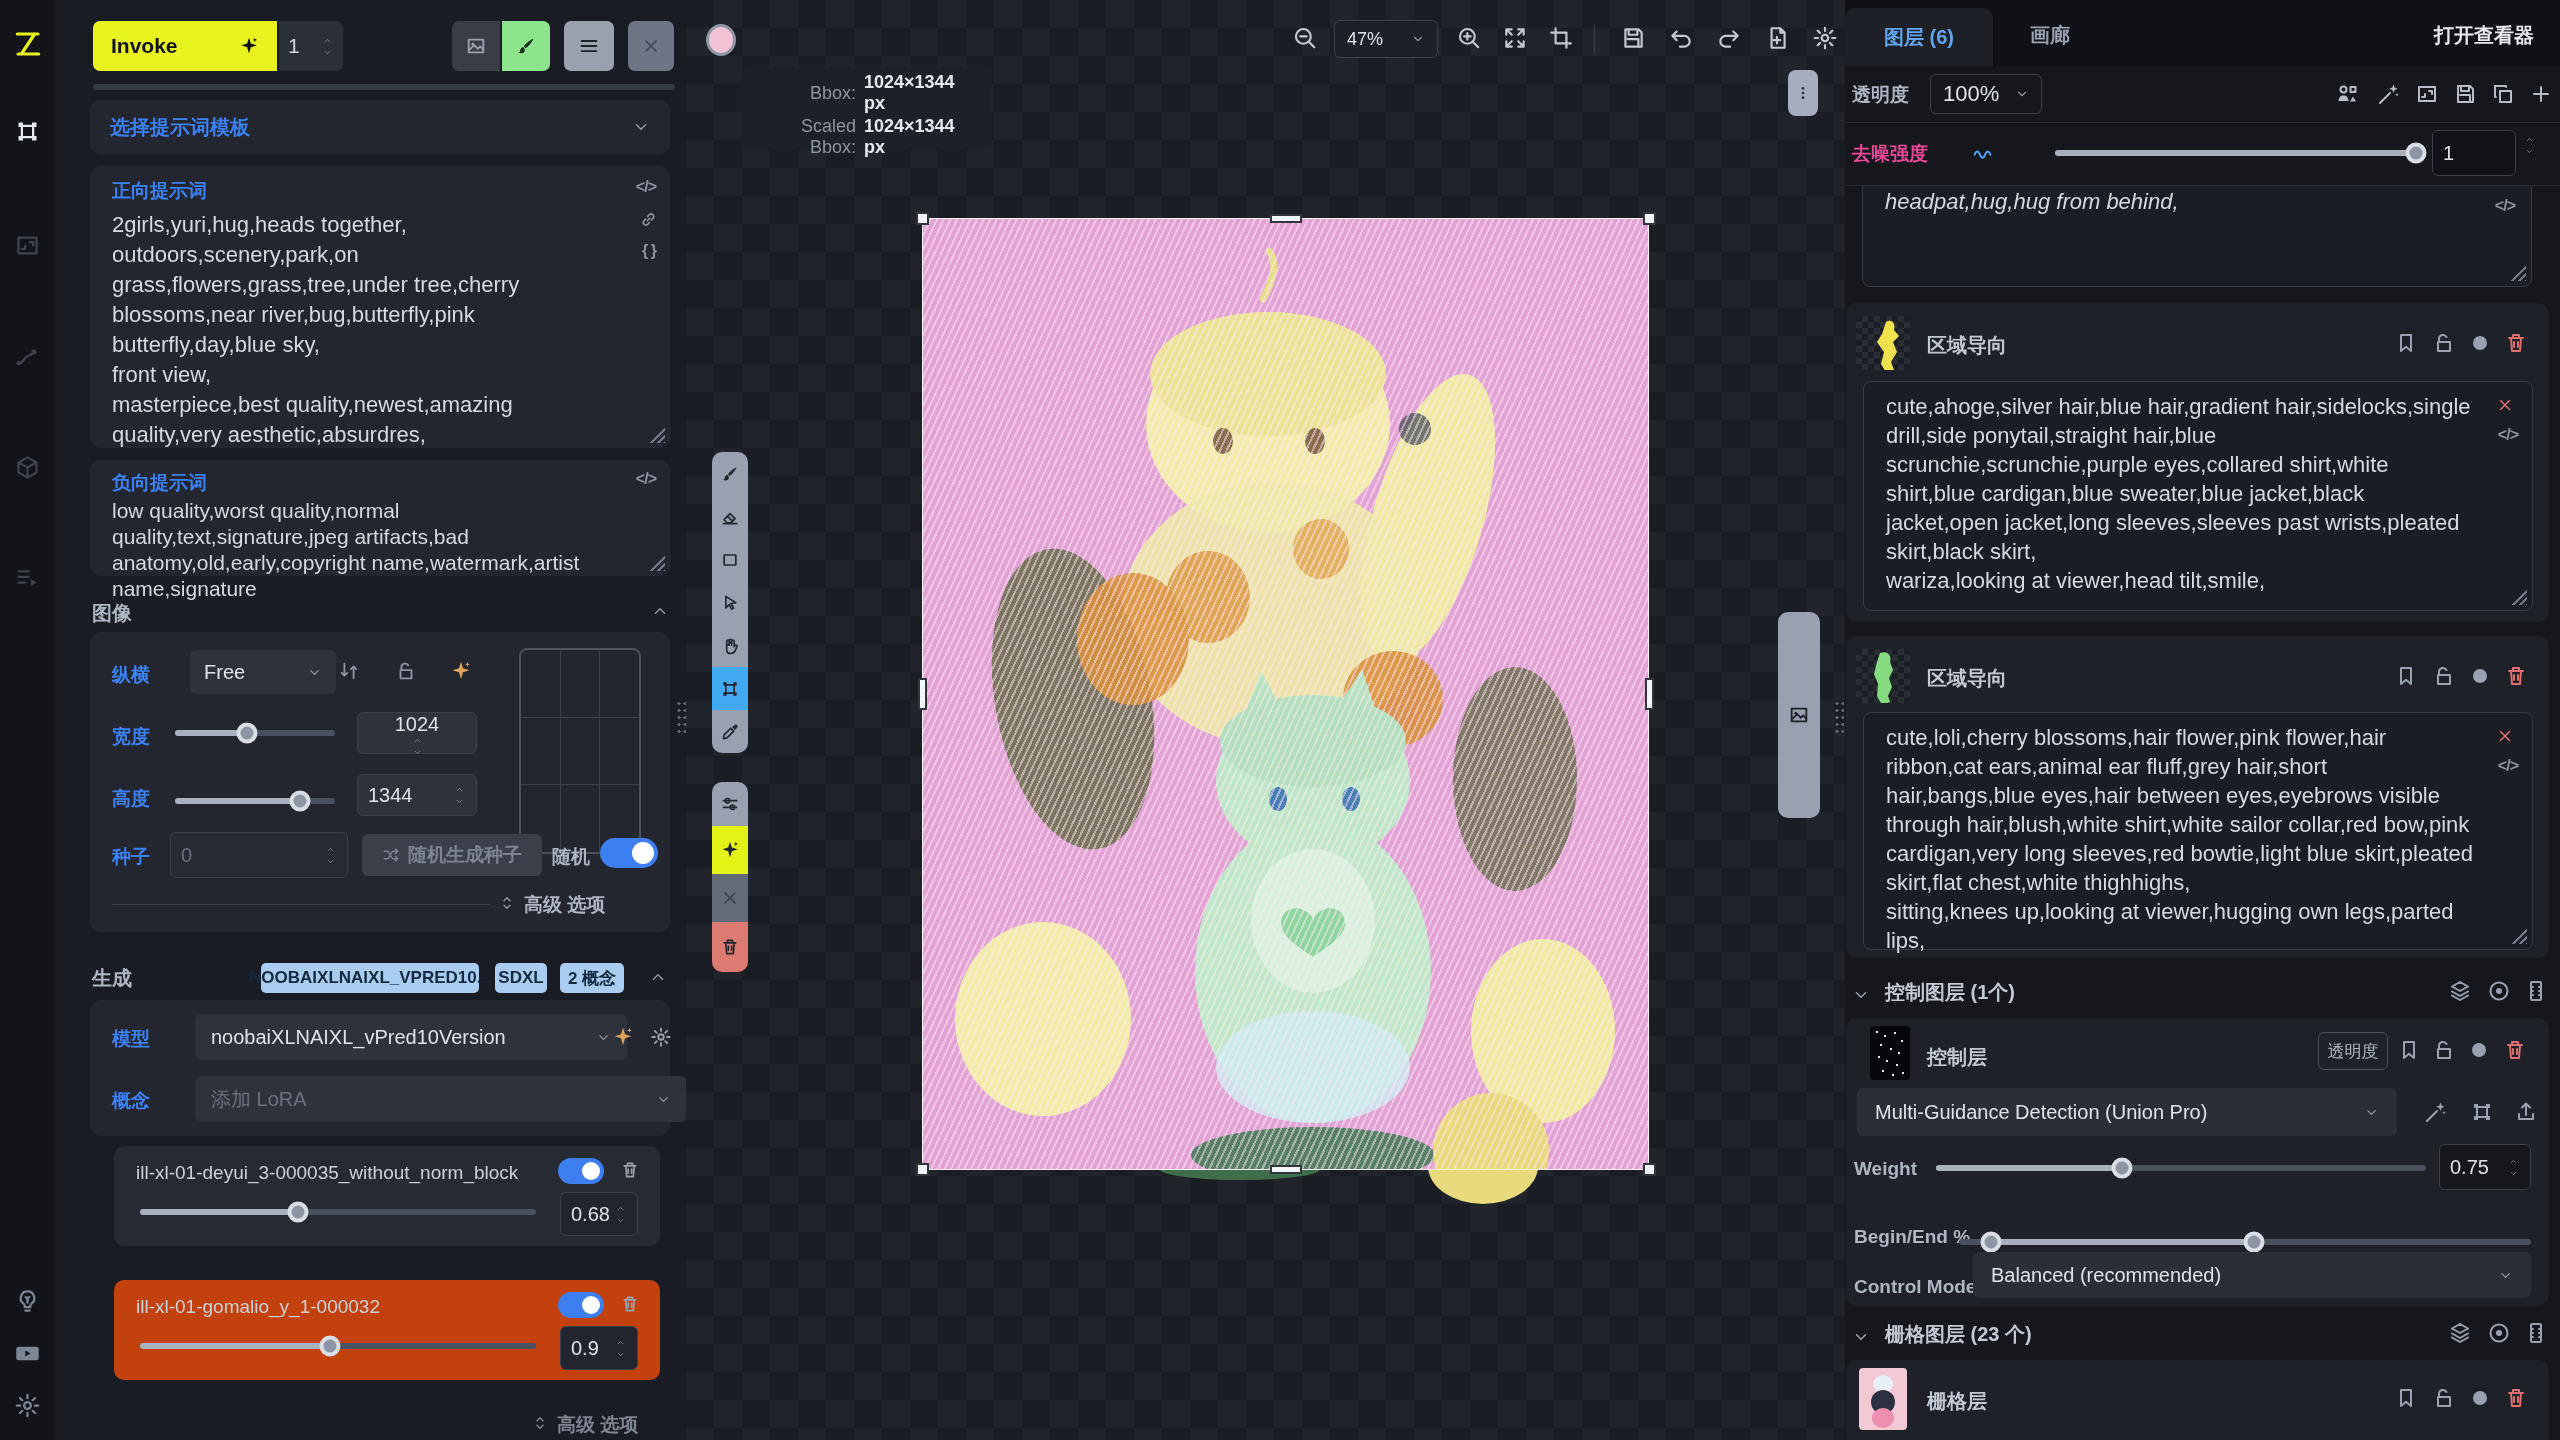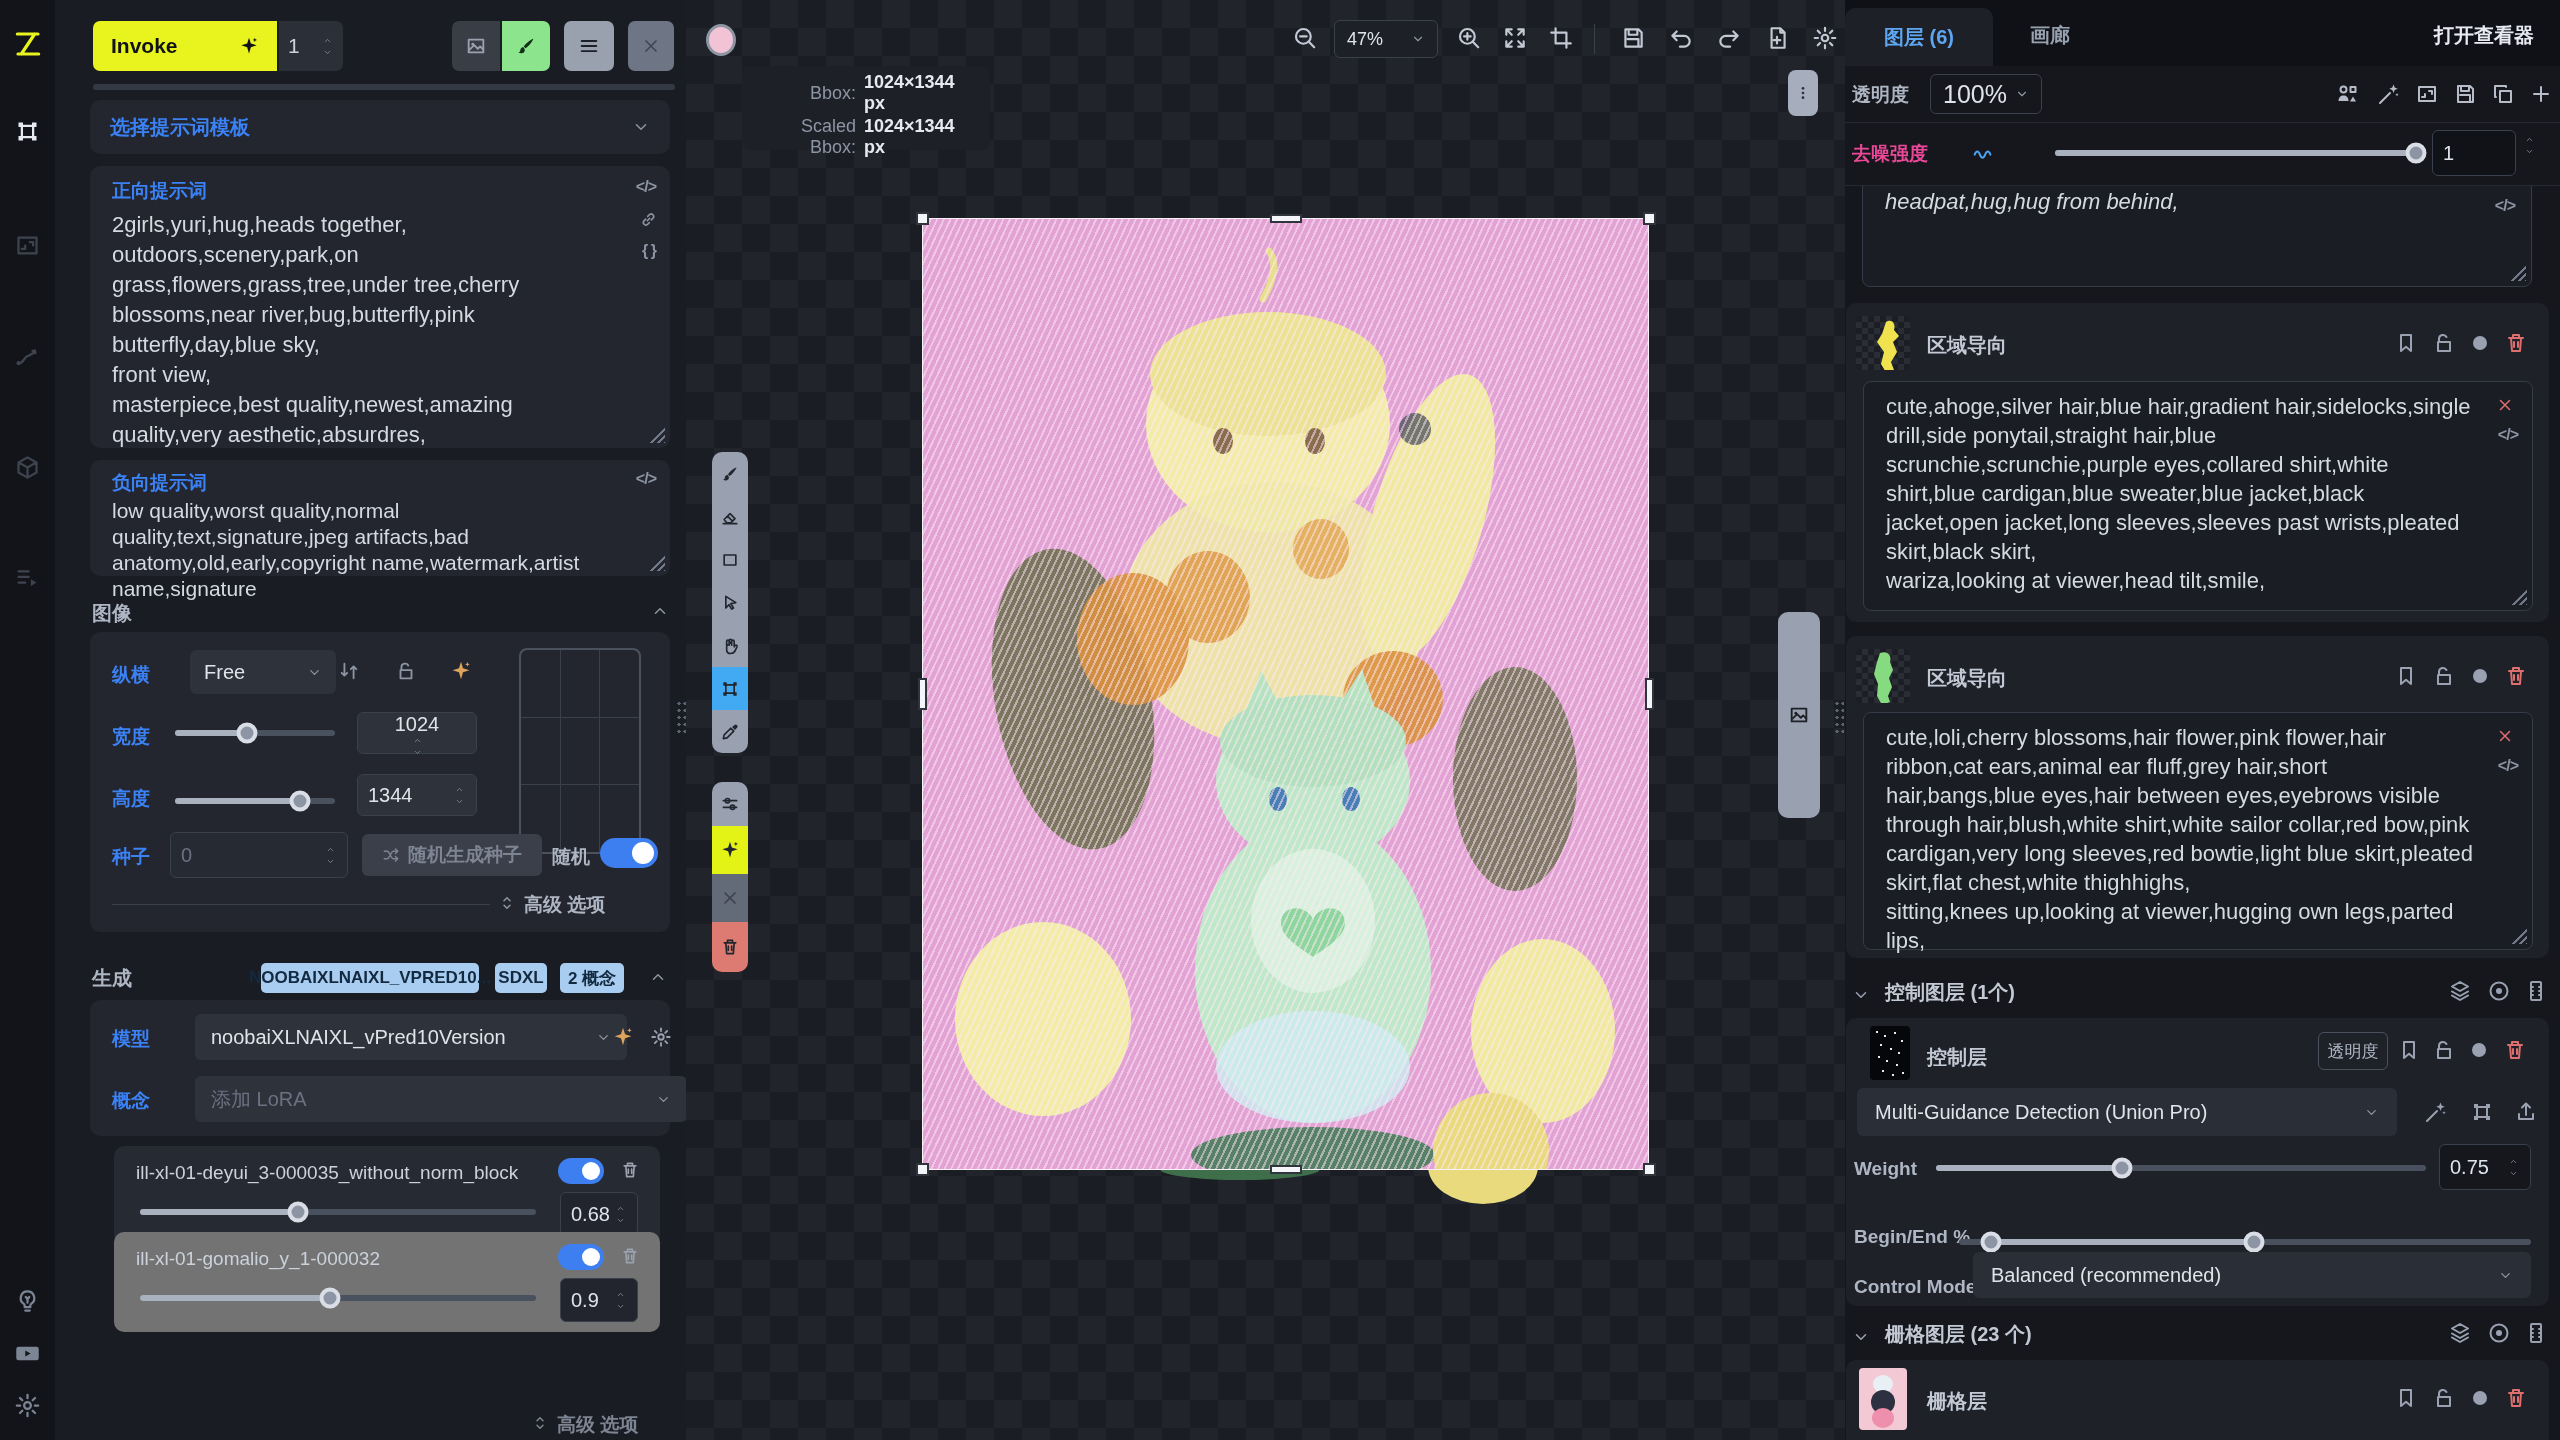--- a/index.html
+++ b/index.html
@@ -408,21 +408,21 @@
           </span>
           <span class="ic">
             <svg viewBox="0 0 24 24" fill="none" stroke="currentColor" stroke-width="2" stroke-linecap="round" stroke-linejoin="round">
               <path d="M6 9l6 6 6-6"></path>
             </svg>
           </span>
         </span>
     </div>
   </div>
 
-  <div class="box" style="left:59px;top:1232px;width:546px;height:100px;background:#737373;">
+  <div class="box" style="left:59px;top:1280px;width:546px;height:100px;background:#c2410c;">
     <span class="abs" style="left:22px;top:16px;font-size:19px;color:#ccd2dc;">ill-xl-01-gomalio_y_1-000032</span>
     <div class="toggle" style="left:444px;top:12px;width:46px;height:26px;">
       <div class="dot" style="width:18px;height:18px;"></div>
     </div>
     <span class="abs ic" style="left:506px;top:14px;width:20px;height:20px;color:#9aa2b0;">
         <svg viewBox="0 0 24 24" fill="none" stroke="currentColor" stroke-width="2" stroke-linecap="round" stroke-linejoin="round">
           <path d="M5 7h14M9 7V4h6v3M7 7l1 13h8l1-13M10 11v5M14 11v5"></path>
         </svg>
       </span>
     <div class="abs slider" style="left:26px;top:63px;width:396px;">
@@ -697,21 +697,21 @@
       <span style="color:#5ea7f0;font-weight:bold;font-size:20px;">图层 (6)</span>
     </div>
     <span class="abs" style="left:185px;top:22px;color:#98a1b0;font-weight:bold;font-size:20px;">画廊</span>
     <span class="abs" style="right:26px;top:22px;color:#e8ebf1;font-weight:bold;font-size:20px;">打开查看器</span>
   </div>
 
   <div class="abs" style="left:0;top:66px;width:715px;height:56px;background:#15171c;border-bottom:1px solid #262a32;z-index:3;">
     <span class="abs panel-label" style="left:7px;top:16px;font-size:19px;color:#aeb6c4;">透明度</span>
     <div class="abs" style="left:85px;top:8px;width:112px;height:40px;background:#15171c;border:1px solid #3a404c;border-radius:6px;
                 display:flex;align-items:center;justify-content:space-between;padding:0 12px;box-sizing:border-box;">
-      <span style="font-size:25px;">100%</span>
+      <span style="font-size:22px;">100%</span>
       <span class="ic" style="width:14px;height:14px;color:#8d95a4;">
           <svg viewBox="0 0 24 24" fill="none" stroke="currentColor" stroke-width="2" stroke-linecap="round" stroke-linejoin="round">
             <path d="M6 9l6 6 6-6"></path>
           </svg>
         </span>
     </div>
     <span class="hicon" style="left:490px;top:16px;color:#b6bdc9;"><svg viewBox="0 0 24 24" fill="none" stroke="currentColor" stroke-width="2" stroke-linecap="round" stroke-linejoin="round">
           <circle cx="8.5" cy="7.5" r="3"></circle>
           <path d="M3.5 19c0-3.5 2-5.5 5-5.5s5 2 5 5.5z" fill="currentColor" stroke="none"></path>
           <path d="M15.5 5h5v5h-5z"></path>

